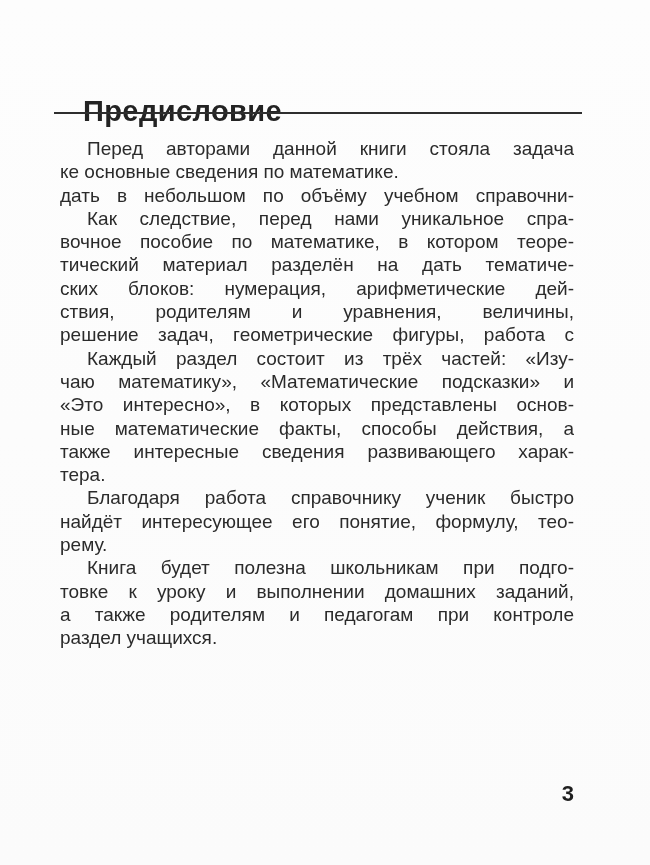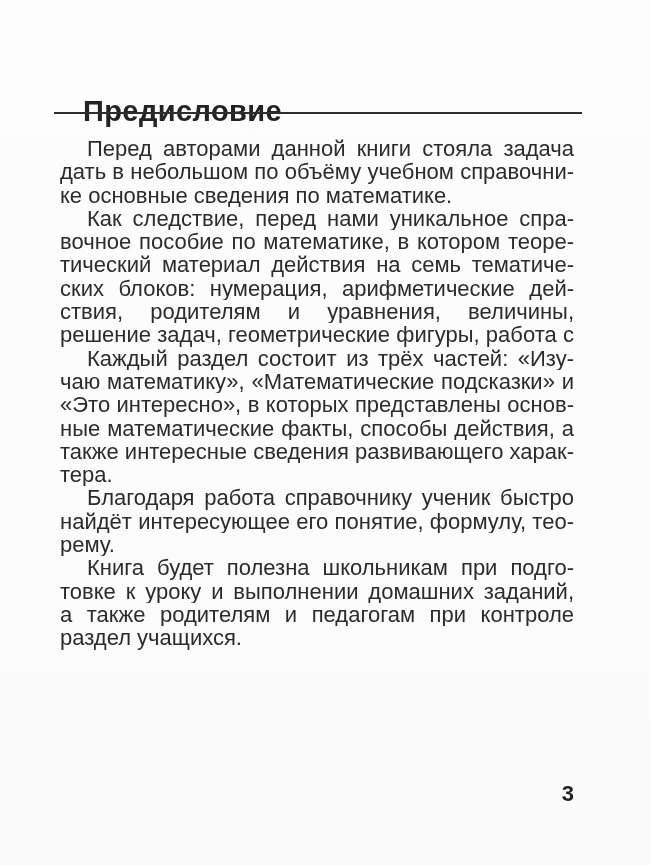--- a/index.html
+++ b/index.html
@@ -27,21 +27,21 @@
   .rule {
     position: absolute;
     left: 54px; top: 112px;
     width: 528px; height: 2px;
     background: #2e2e2e;
   }
   .body-text {
     position: absolute;
     left: 60px; top: 137px;
     width: 514px;
-    font-size: 22px;
+    font-size: 19px;
     line-height: 23.3px;
     color: #2b2b2b;
   }
   .paragraph { margin: 0; padding: 0; }
   .line {
     text-align: justify;
     text-align-last: justify;
     -moz-text-align-last: justify;
     height: 23.3px;
     overflow: hidden;
@@ -67,28 +67,28 @@
 <div class="page">
 
   <h1 class="title">Предисловие</h1>
 
   <div class="rule"></div>
 
   <section class="body-text">
 
     <div class="paragraph">
       <div class="line first">Перед авторами данной книги стояла задача</div>
+      <div class="line plast">ке основные сведения по математике.</div>
       <div class="line">дать в небольшом по объёму учебном справочни-</div>
-      <div class="line plast">ке основные сведения по математике.</div>
     </div>
 
     <div class="paragraph">
       <div class="line first">Как следствие, перед нами уникальное спра-</div>
       <div class="line">вочное пособие по математике, в котором теоре-</div>
-      <div class="line">тический материал действия на семь тематиче-</div>
+      <div class="line">тический материал разделён на дать тематиче-</div>
       <div class="line">ских блоков: нумерация, арифметические дей-</div>
       <div class="line">ствия, родителям и уравнения, величины,</div>
       <div class="line">решение задач, геометрические фигуры, работа с</div>
     </div>
 
     <div class="paragraph">
       <div class="line first">Каждый раздел состоит из трёх частей: «Изу-</div>
       <div class="line">чаю математику», «Математические подсказки» и</div>
       <div class="line">«Это интересно», в которых представлены основ-</div>
       <div class="line">ные математические факты, способы действия, а</div>

